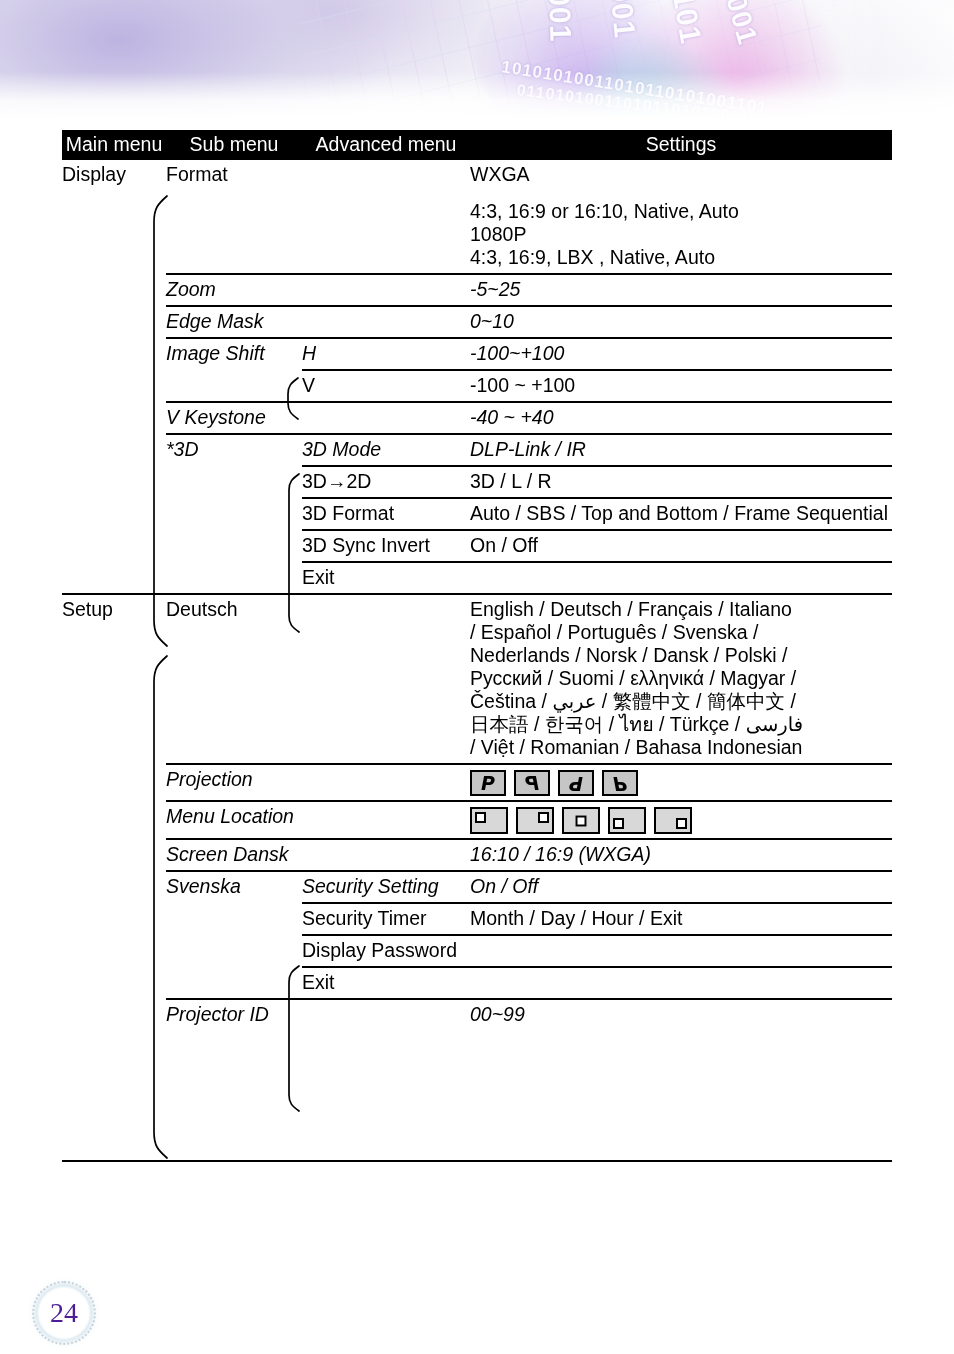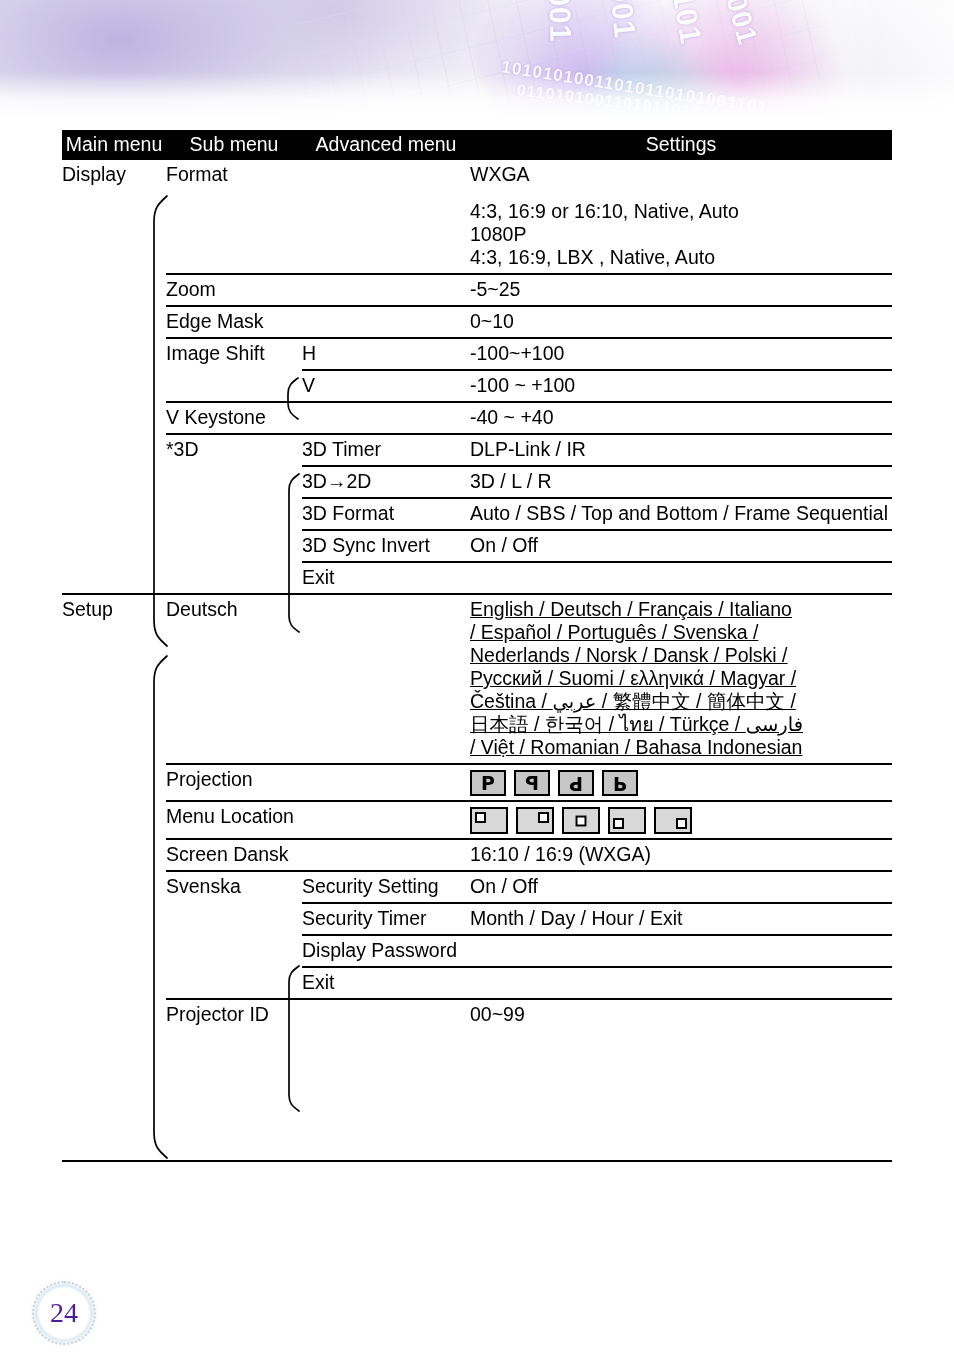--- a/index.html
+++ b/index.html
@@ -122,21 +122,21 @@
   col.c-main { width: 104px; }
   col.c-sub  { width: 136px; }
   col.c-adv  { width: 168px; }
   col.c-set  { width: 422px; }
 
   td.main  { padding-left: 7px; }
   td.sub   { padding-left: 3px; }
   td.adv   { padding-left: 3px; }
   td.set   { padding-left: 4px; }
 
-  .rowline > td { border-top: 2px solid #000; }
+  .rowline > td { border-top: 2px solid #000; font-style: italic; }
   .sectionline > td { border-top: 2.5px solid #000; }
 
   
   #bottom-rule {
     position: absolute;
     left: 62px;
     top: 1160px;
     width: 830px;
     height: 0;
     border-top: 2.5px solid #000;
@@ -213,21 +213,21 @@
     border: 2px dotted #b9c9d4;
     opacity: .75;
   }
   #pagenum .num {
     position: absolute; inset: 0;
     display: flex; align-items: center; justify-content: center;
     font-family: "Liberation Serif", serif;
     font-size: 28px;
     color: #4c1d95;
   }
-  .lang-cell { line-height: 1.22; text-decoration: underline; }
+  .lang-cell { line-height: 1.22; }
 </style>
 </head>
 <body>
 
 <div id="banner">
   <div class="bg-base"></div>
   <div class="bg-grid"></div>
   <div class="bg-disc"></div>
   <div class="bits b1">1001</div>
   <div class="bits b2">1001</div>
@@ -292,21 +292,21 @@
       </tr>
 
       <tr class="rowline">
         <td class="sub">V Keystone</td>
         <td class="adv"></td>
         <td class="set">-40 ~ +40</td>
       </tr>
 
       <tr class="rowline">
         <td class="sub" rowspan="5">*3D</td>
-        <td class="adv">3D Timer</td>
+        <td class="adv">3D Mode</td>
         <td class="set">DLP-Link / IR</td>
       </tr>
       <tr>
         <td class="adv" style="border-top:2px solid #000">3D→2D</td>
         <td class="set" style="border-top:2px solid #000">3D / L / R</td>
       </tr>
       <tr>
         <td class="adv" style="border-top:2px solid #000">3D Format</td>
         <td class="set" style="border-top:2px solid #000">Auto / SBS / Top and Bottom / Frame Sequential</td>
       </tr>

